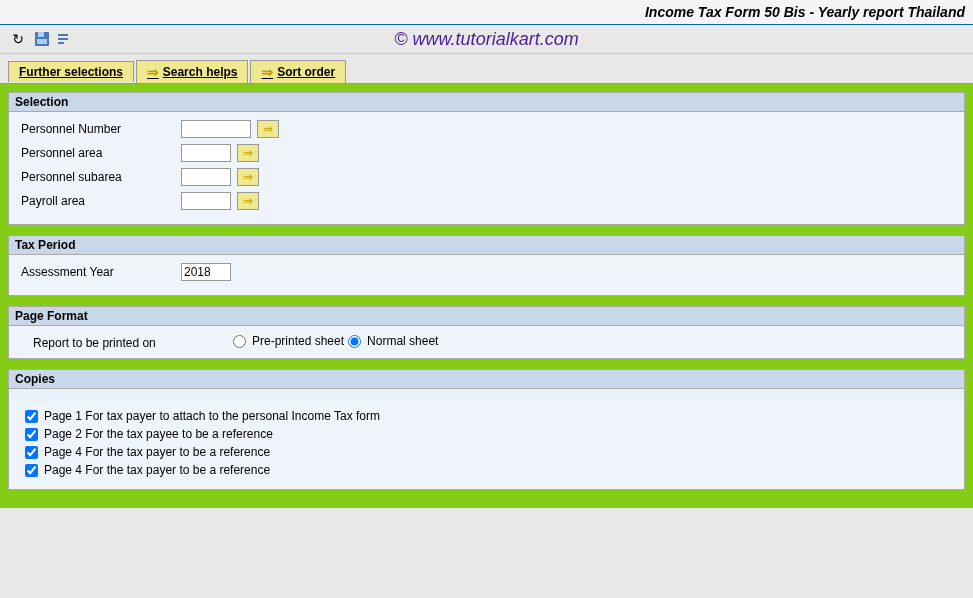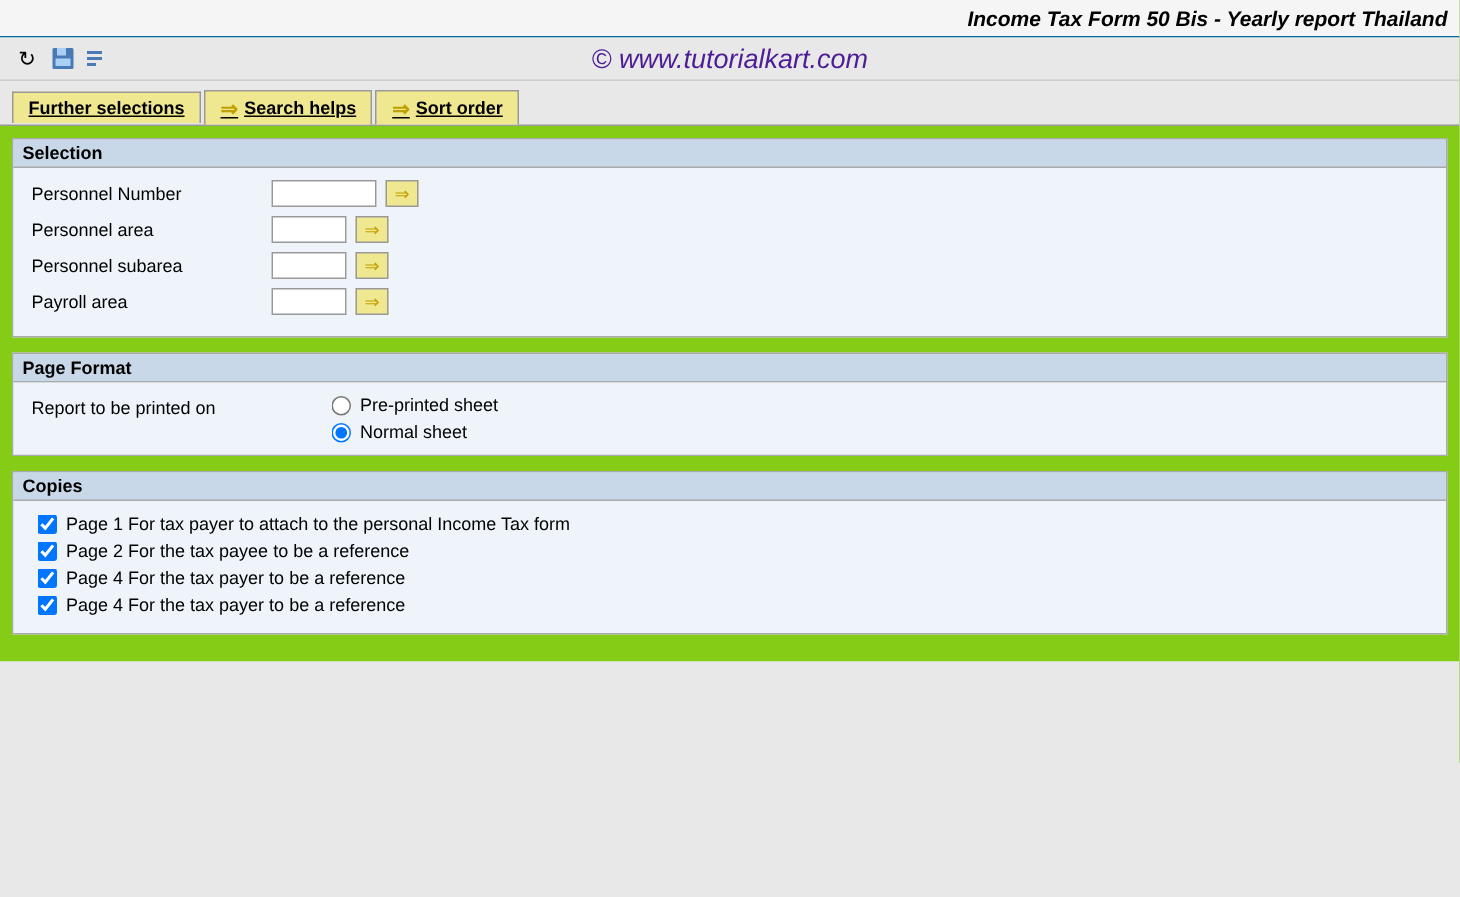--- a/index.html
+++ b/index.html
@@ -136,21 +136,21 @@
       display: inline-flex;
       align-items: center;
       justify-content: center;
       margin-left: 6px;
       font-size: 12px;
       color: #c0a000;
     }
 
     .radio-group {
       display: flex;
-      flex-direction: column;
+      flex-direction: row;
       gap: 4px;
     }
 
     .radio-row {
       display: flex;
       align-items: center;
       gap: 6px;
     }
 
     .radio-row label {
@@ -165,25 +165,27 @@
     .format-field-row {
       display: flex;
       align-items: flex-start;
       gap: 20px;
     }
 
     .format-label {
       width: 180px;
       font-size: 12px;
       padding-top: 2px;
+      margin-left: 12px;
     }
 
     .copies-body {
       padding: 8px 16px;
       background: #eef4fa;
+      margin-top: 12px;
     }
 
     .checkbox-row {
       display: flex;
       align-items: center;
       gap: 6px;
       margin-bottom: 4px;
       font-size: 12px;
     }
 
@@ -267,20 +269,29 @@
 
       <div class="field-row">
         <span class="field-label">Payroll area</span>
         <input class="field-input field-input-small" type="text" value="" style="">
         <button class="nav-button">⇒</button>
       </div>
 
     </div>
   </div>
 
+  <div class="section">
+    <div class="section-header">Tax Period</div>
+    <div class="section-body">
+      <div class="field-row">
+        <span class="field-label">Assessment Year</span>
+        <input class="assessment-input" type="text" value="2018" style="">
+      </div>
+    </div>
+  </div>
 
   <div class="section">
     <div class="section-header">Page Format</div>
     <div class="page-format-body">
       <div class="format-field-row">
         <span class="format-label">Report to be printed on</span>
         <div class="radio-group">
           <div class="radio-row">
             <input type="radio" name="printOption" id="preprinted" style="">
             <label for="preprinted">Pre-printed sheet</label>

